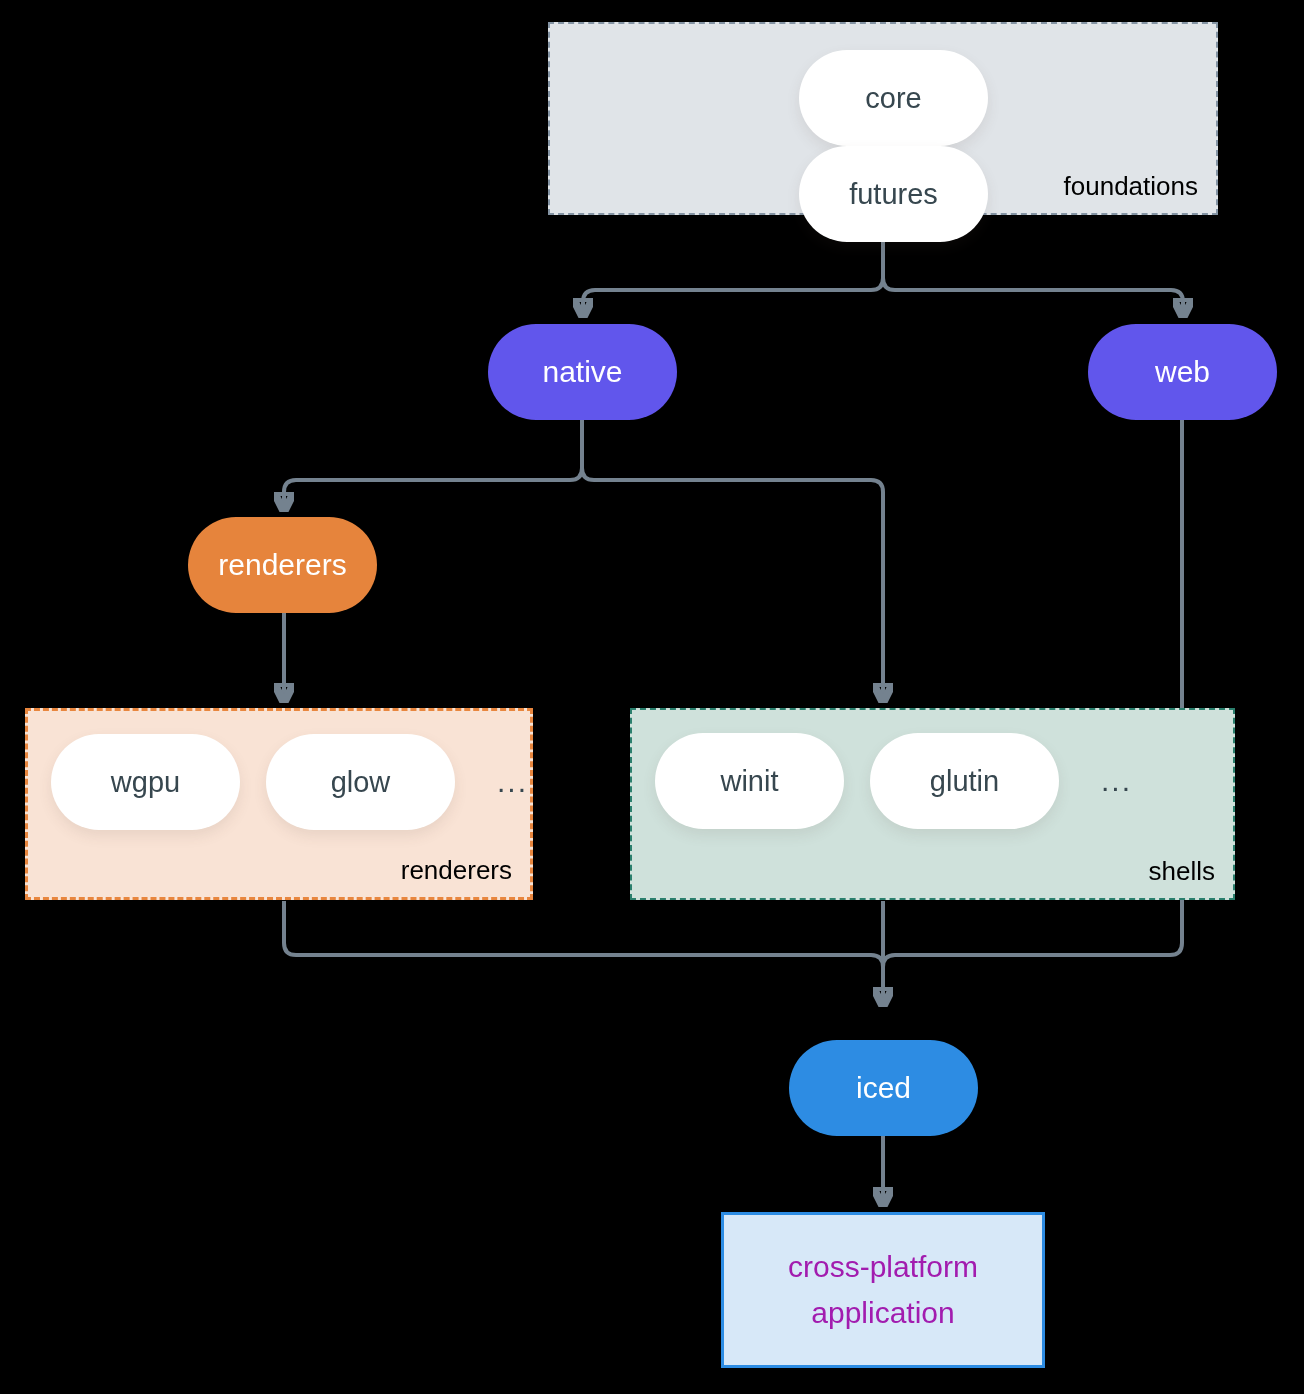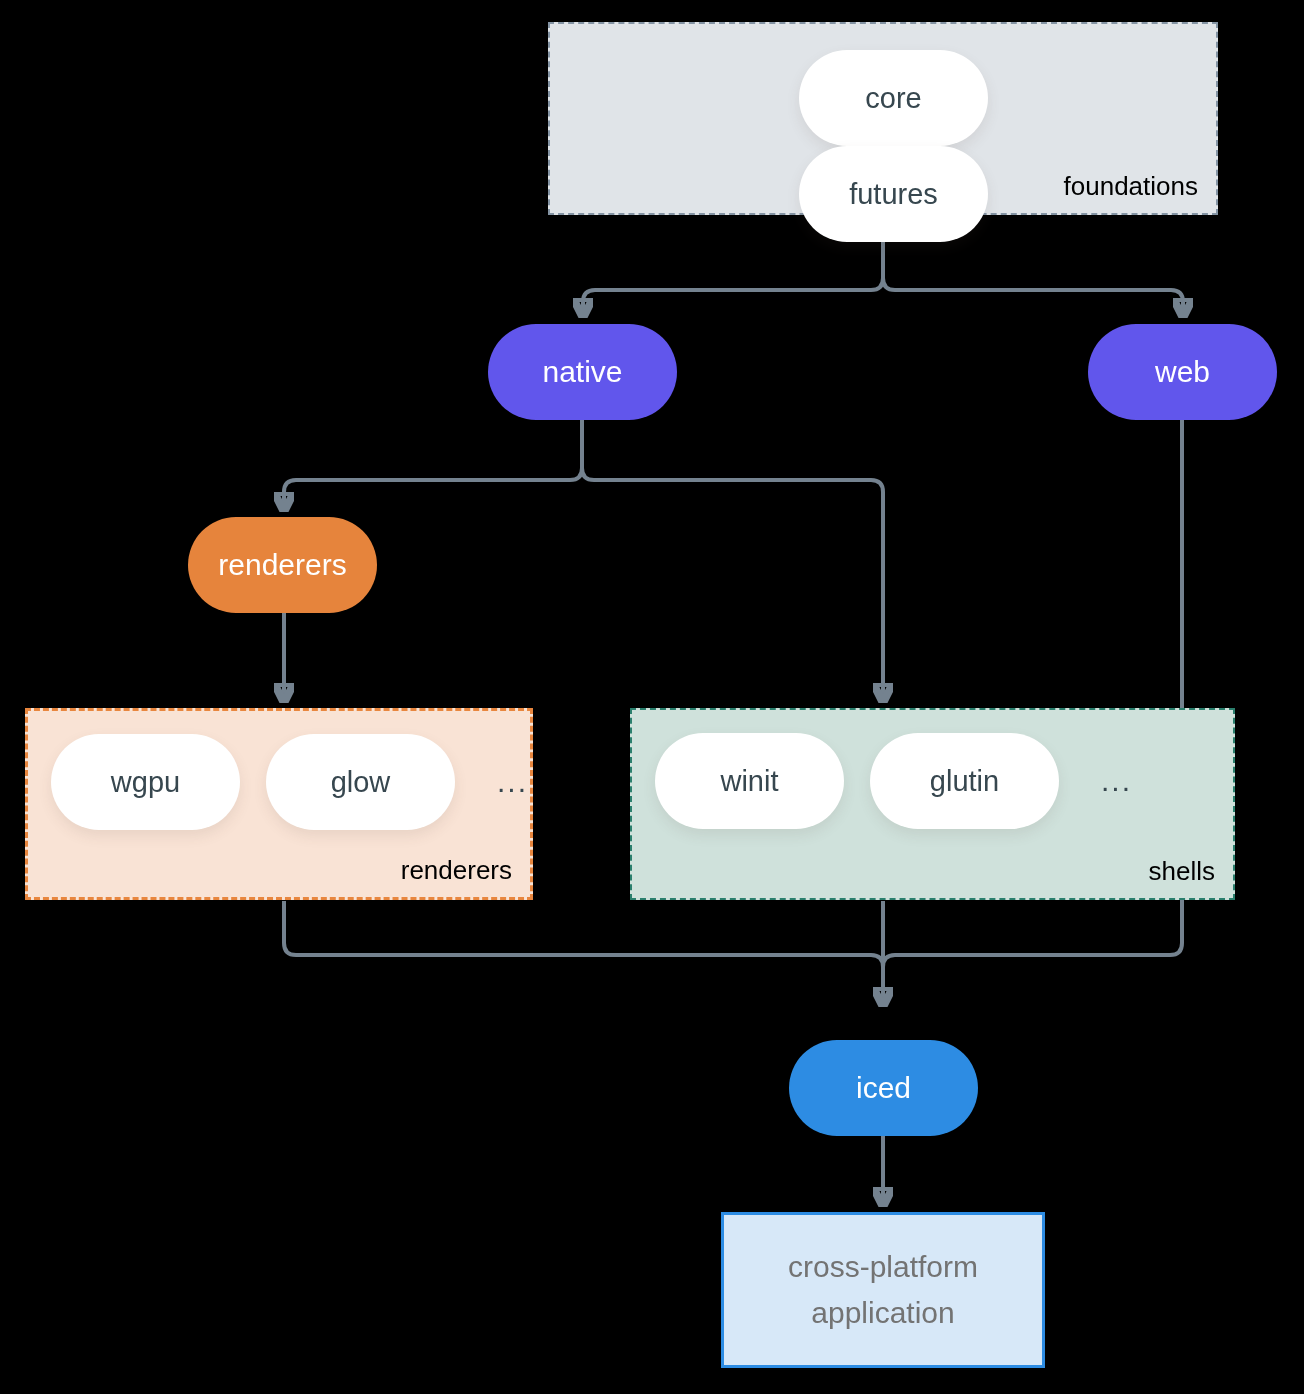--- a/index.html
+++ b/index.html
@@ -113,21 +113,21 @@
     box-sizing: border-box;
     background: #d7e8f8;
     border: 3px solid #2d8ce3;
     display: flex;
     align-items: center;
     justify-content: center;
     text-align: center;
   }
   .app-box .app-label {
     width: 250px;
-    color: #737373;
+    color: #a21caf;
     font-size: 30px;
     line-height: 1.55;
   }
 </style>
 </head>
 <body>
 
 <div class="canvas">
 
   <svg class="connectors" viewBox="0 0 1304 1394" xmlns="http://www.w3.org/2000/svg">

